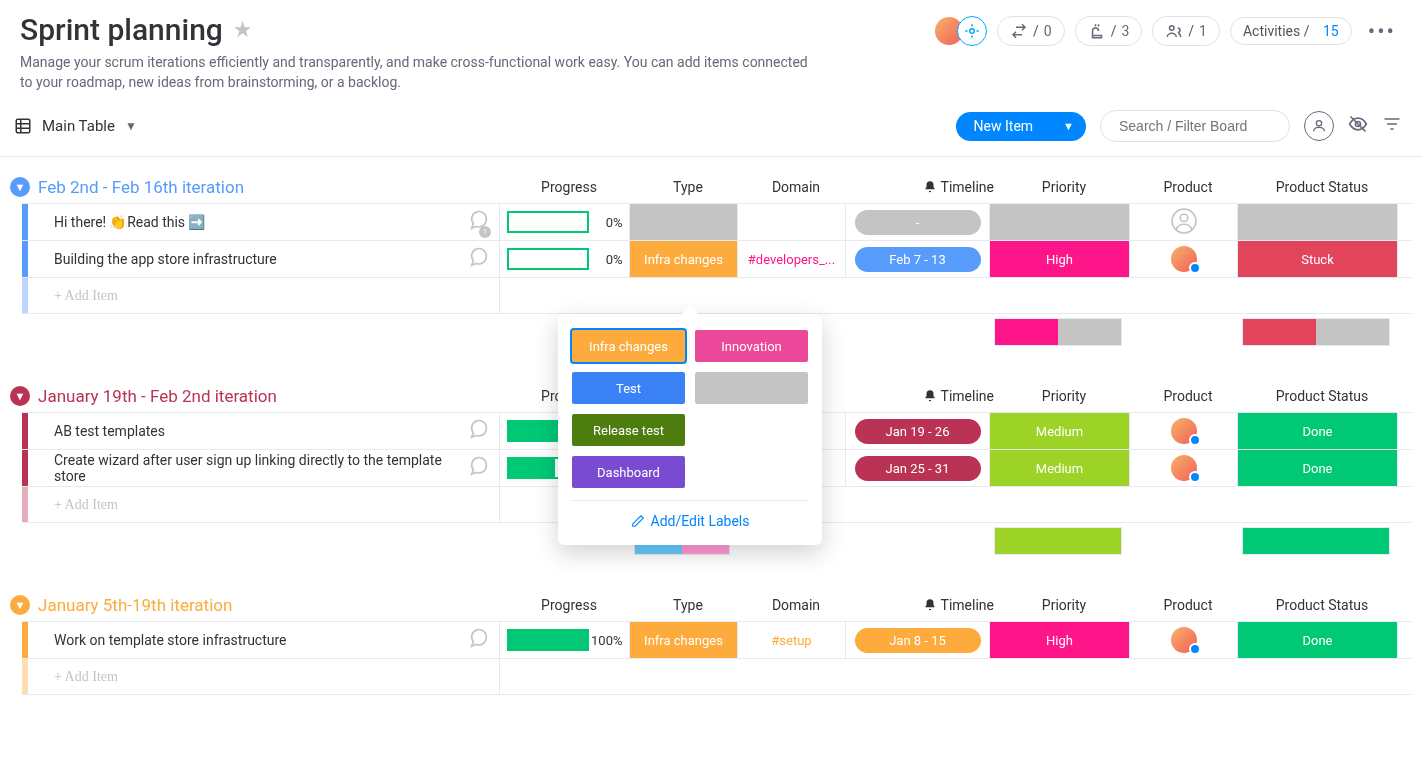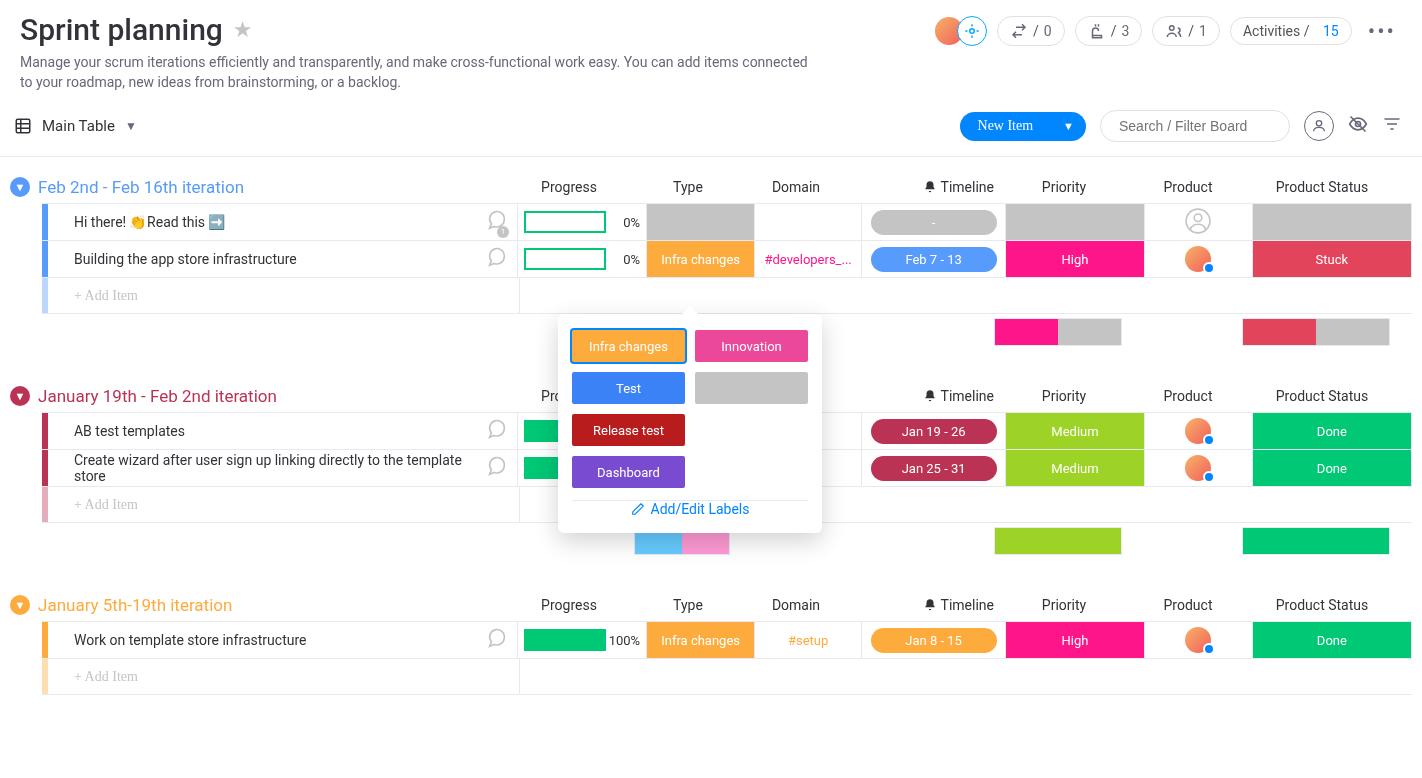--- a/index.html
+++ b/index.html
@@ -18,40 +18,40 @@
 .avatar.small { width: 26px; height: 26px; background: linear-gradient(135deg,#f7b267,#f25f5c); position: relative; }
 .avatar-dot { position: absolute; bottom: -2px; right: -4px; width: 12px; height: 12px; border-radius: 50%; background: #0086ff; border: 2px solid #fff; }
 .circle-icon-blue { width: 30px; height: 30px; border: 1.5px solid #00a9ff; border-radius: 50%; display: flex; align-items: center; justify-content: center; color: #00a9ff; margin-left: -6px; background: #fff; }
 .subtitle { color: #676879; font-size: 14px; max-width: 800px; margin-top: 6px; line-height: 1.4; }
 .toolbar { display: flex; align-items: center; justify-content: space-between; padding: 18px 20px 14px 14px; border-bottom: 1px solid #e6e9ef; }
 .tb-left { display: flex; align-items: center; gap: 10px; }
 .view-name { font-size: 15px; }
 .chev { color: #676879; font-size: 12px; }
 .tb-right { display: flex; align-items: center; gap: 14px; }
 .new-item-btn { background: #0086ff; color: #fff; border-radius: 20px; display: flex; align-items: center; overflow: hidden; }
-.new-item-btn .lbl { padding: 0 18px; font-size: 14px; font-family: Liberation Serif, serif; }
+.new-item-btn .lbl { padding: 0 18px; font-size: 14px; }
 .new-item-btn .dd { padding: 8px 12px; font-size: 11px; }
 .search-pill { border: 1px solid #e1e1e1; border-radius: 20px; padding: 7px 18px; width: 190px; }
 .search-pill input { border: none; outline: none; width: 100%; font-size: 14px; color: #676879; }
 .circ-icon { width: 30px; height: 30px; border: 1.5px solid #676879; border-radius: 50%; display: flex; align-items: center; justify-content: center; color: #676879; }
 .eye-off { font-size: 18px; color: #676879; }
 .filter-icon { font-size: 18px; color: #676879; }
 .board { padding: 20px 10px 40px 10px; }
 .group { margin-bottom: 40px; }
 .collapse-toggle { width: 20px; height: 20px; border-radius: 50%; display: flex; align-items: center; justify-content: center; color: #fff; font-size: 11px; margin-right: 8px; }
 .group-title { font-size: 17px; font-weight: 400; }
 .col { text-align: center; display:flex; align-items:center; justify-content:center; }
 .col-progress { width: 130px; }
 .col-type { width: 108px; }
 .col-domain { width: 108px; }
 .col-timeline { width: 144px; display:flex; align-items:center; justify-content:flex-end; gap:4px;}
 .col-priority { width: 140px; }
 .col-product { width: 108px; }
 .col-status { width: 160px; }
-.row { display: flex; align-items: stretch; margin-left: 32px; height: 37px; border-top: 1px solid #e6e9ef; }
+.row { display: flex; align-items: stretch; margin-left: 12px; height: 37px; border-top: 1px solid #e6e9ef; }
 .row.add-row { border-bottom: 1px solid #e6e9ef; font-family: Liberation Serif, serif; }
 .row-stripe { width: 6px; }
 .row-name { width: 472px; display: flex; align-items: center; padding-left: 26px; gap: 8px; border-right: 1px solid #e6e9ef; }
 .row-name .txt { flex: 1; font-size: 14px; color: #323338; }
 .chat-icon { color: #c4c4c4; font-size: 20px; margin-right: 10px; position: relative; }
 .chat-badge { position: absolute; bottom: -2px; right: -2px; width: 12px; height: 12px; border-radius: 50%; background: #c4c4c4; color: #fff; font-size: 8px; display: flex; align-items: center; justify-content: center; }
 .cell { border-right: 1px solid #e6e9ef; display: flex; align-items: center; justify-content: center; padding: 3px 6px; }
 .progress-bar { width: 82px; height: 22px; border: 2px solid #00c875; background:#fff; position: relative; }
 .progress-fill { height: 100%; background: #00c875; }
 .progress-pct { font-size: 13px; color: #323338; width: 34px; text-align: right; }
@@ -65,21 +65,21 @@
 .summary-row { display: flex; margin-left: 16px; height: 32px; }
 .summary-spacer { width: 478px; }
 .summary-bar { width: 128px; height: 28px; display: flex; border: 1px solid #e6e9ef; margin-top:4px; }
 .summary-seg { height: 100%; }
 
 .dropdown { position: absolute; left: 558px; top: 314px; width: 264px; background: #fff; border-radius: 6px; box-shadow: 0 8px 24px rgba(0,0,0,0.18); padding: 16px 14px; z-index: 100; }
 .dd-arrow { position: absolute; top: -8px; left: 124px; width: 0; height: 0; border-left: 8px solid transparent; border-right: 8px solid transparent; border-bottom: 8px solid #fff; }
 .dd-grid { display: grid; grid-template-columns: 1fr 1fr; gap: 10px; margin-bottom: 12px; }
 .dd-item { height: 32px; display: flex; align-items: center; justify-content: center; color: #fff; font-size: 13px; border-radius: 2px; }
 .dd-item.selected { box-shadow: 0 0 0 2px #0086ff; }
-.dd-footer { text-align: center; border-top: 1px solid #e6e9ef; color: #0086ff; font-size: 14px; display:flex; align-items:center; justify-content:center; gap:6px; }
+.dd-footer { text-align: center; padding-top: 12px; border-top: 1px solid #e6e9ef; color: #0086ff; font-size: 14px; display:flex; align-items:center; justify-content:center; gap:6px; }
 .svg-icon { width: 18px; height: 18px; }
 .person-svg { width:26px; height:26px; }
 </style>
 </head>
 <body>
 
 <div class="header">
   <div class="title-row">
     <div class="title">Sprint planning</div>
     <span class="star-icon">★</span>
@@ -448,21 +448,21 @@
     </div>
   </div>
 
 <div class="dropdown">
   <div class="dd-arrow"></div>
   <div class="dd-grid" id="dd-grid">
       <div class="dd-item selected" style="background:#fdab3d">Infra changes</div>
       <div class="dd-item " style="background:#ec4899">Innovation</div>
       <div class="dd-item " style="background:#3b82f6">Test</div>
       <div class="dd-item " style="background:#c4c4c4"></div>
-      <div class="dd-item " style="background:#b91c1c">Release test</div>
+      <div class="dd-item " style="background:#4d7c0f">Release test</div>
       <div></div>
       <div class="dd-item " style="background:#784bd1">Dashboard</div>
     </div>
   <div class="dd-footer">
     <svg width="14" height="14" viewBox="0 0 24 24" fill="none" stroke="#0086ff" stroke-width="2">
         <path d="M17 3l4 4L7 21H3v-4L17 3z"></path>
       </svg>
     <span>Add/Edit Labels</span>
   </div>
 </div>

